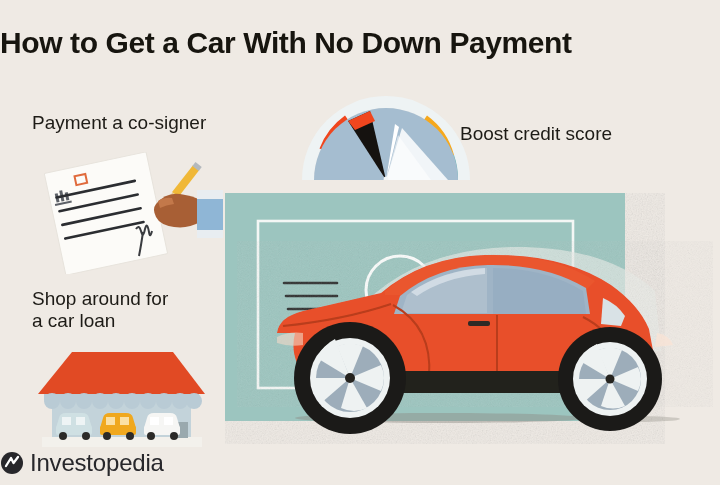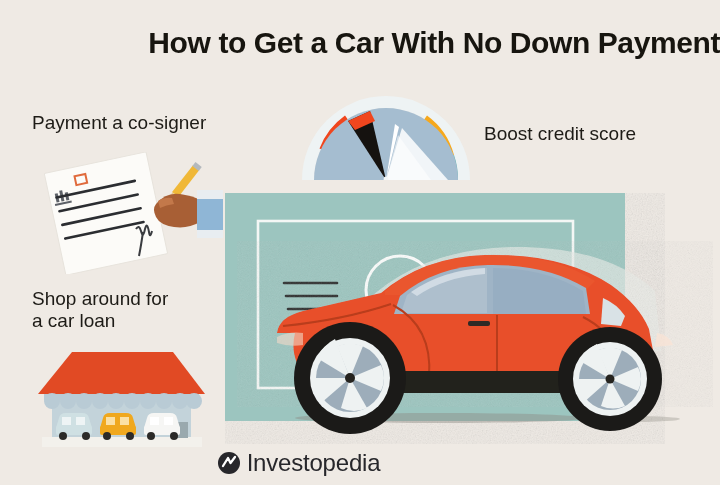--- a/index.html
+++ b/index.html
@@ -20,39 +20,39 @@
     height: 485px;
     background: #efeae4;
   }
 
   
   .title {
     position: absolute;
     left: 0;
     top: 26px;
     width: 720px;
-    text-align: right;
+    text-align: left;
     font-size: 30px;
     font-weight: bold;
     letter-spacing: -0.4px;
     color: #17150f;
     font-family: "Liberation Sans", sans-serif;
   }
 
   
   .label {
     position: absolute;
     font-size: 19px;
     color: #1d1b16;
     line-height: 1.18;
     font-family: "Liberation Sans", sans-serif;
     white-space: pre-line;
   }
   .label-cosigner { left: 32px;  top: 112px; }
-  .label-boost    { left: 484px; top: 123px; }
+  .label-boost    { left: 460px; top: 123px; }
   .label-shop     { left: 32px;  top: 288px; }
 
   
   .gauge {
     position: absolute;
     left: 298px;
     top: 88px;
     width: 176px;
     height: 96px;
   }
@@ -87,21 +87,20 @@
     height: 118px;
   }
   .dealership svg { display: block; }
 
   
   .logo {
     position: absolute;
     left: 0;
     top: 449px;
     width: 597px;
-    text-align: center;
   }
   .logo-inner {
     display: inline-flex;
     align-items: center;
     gap: 6px;
   }
   .logo-mark { display: block; }
   .logo-text {
     font-size: 24px;
     color: #27272b;

